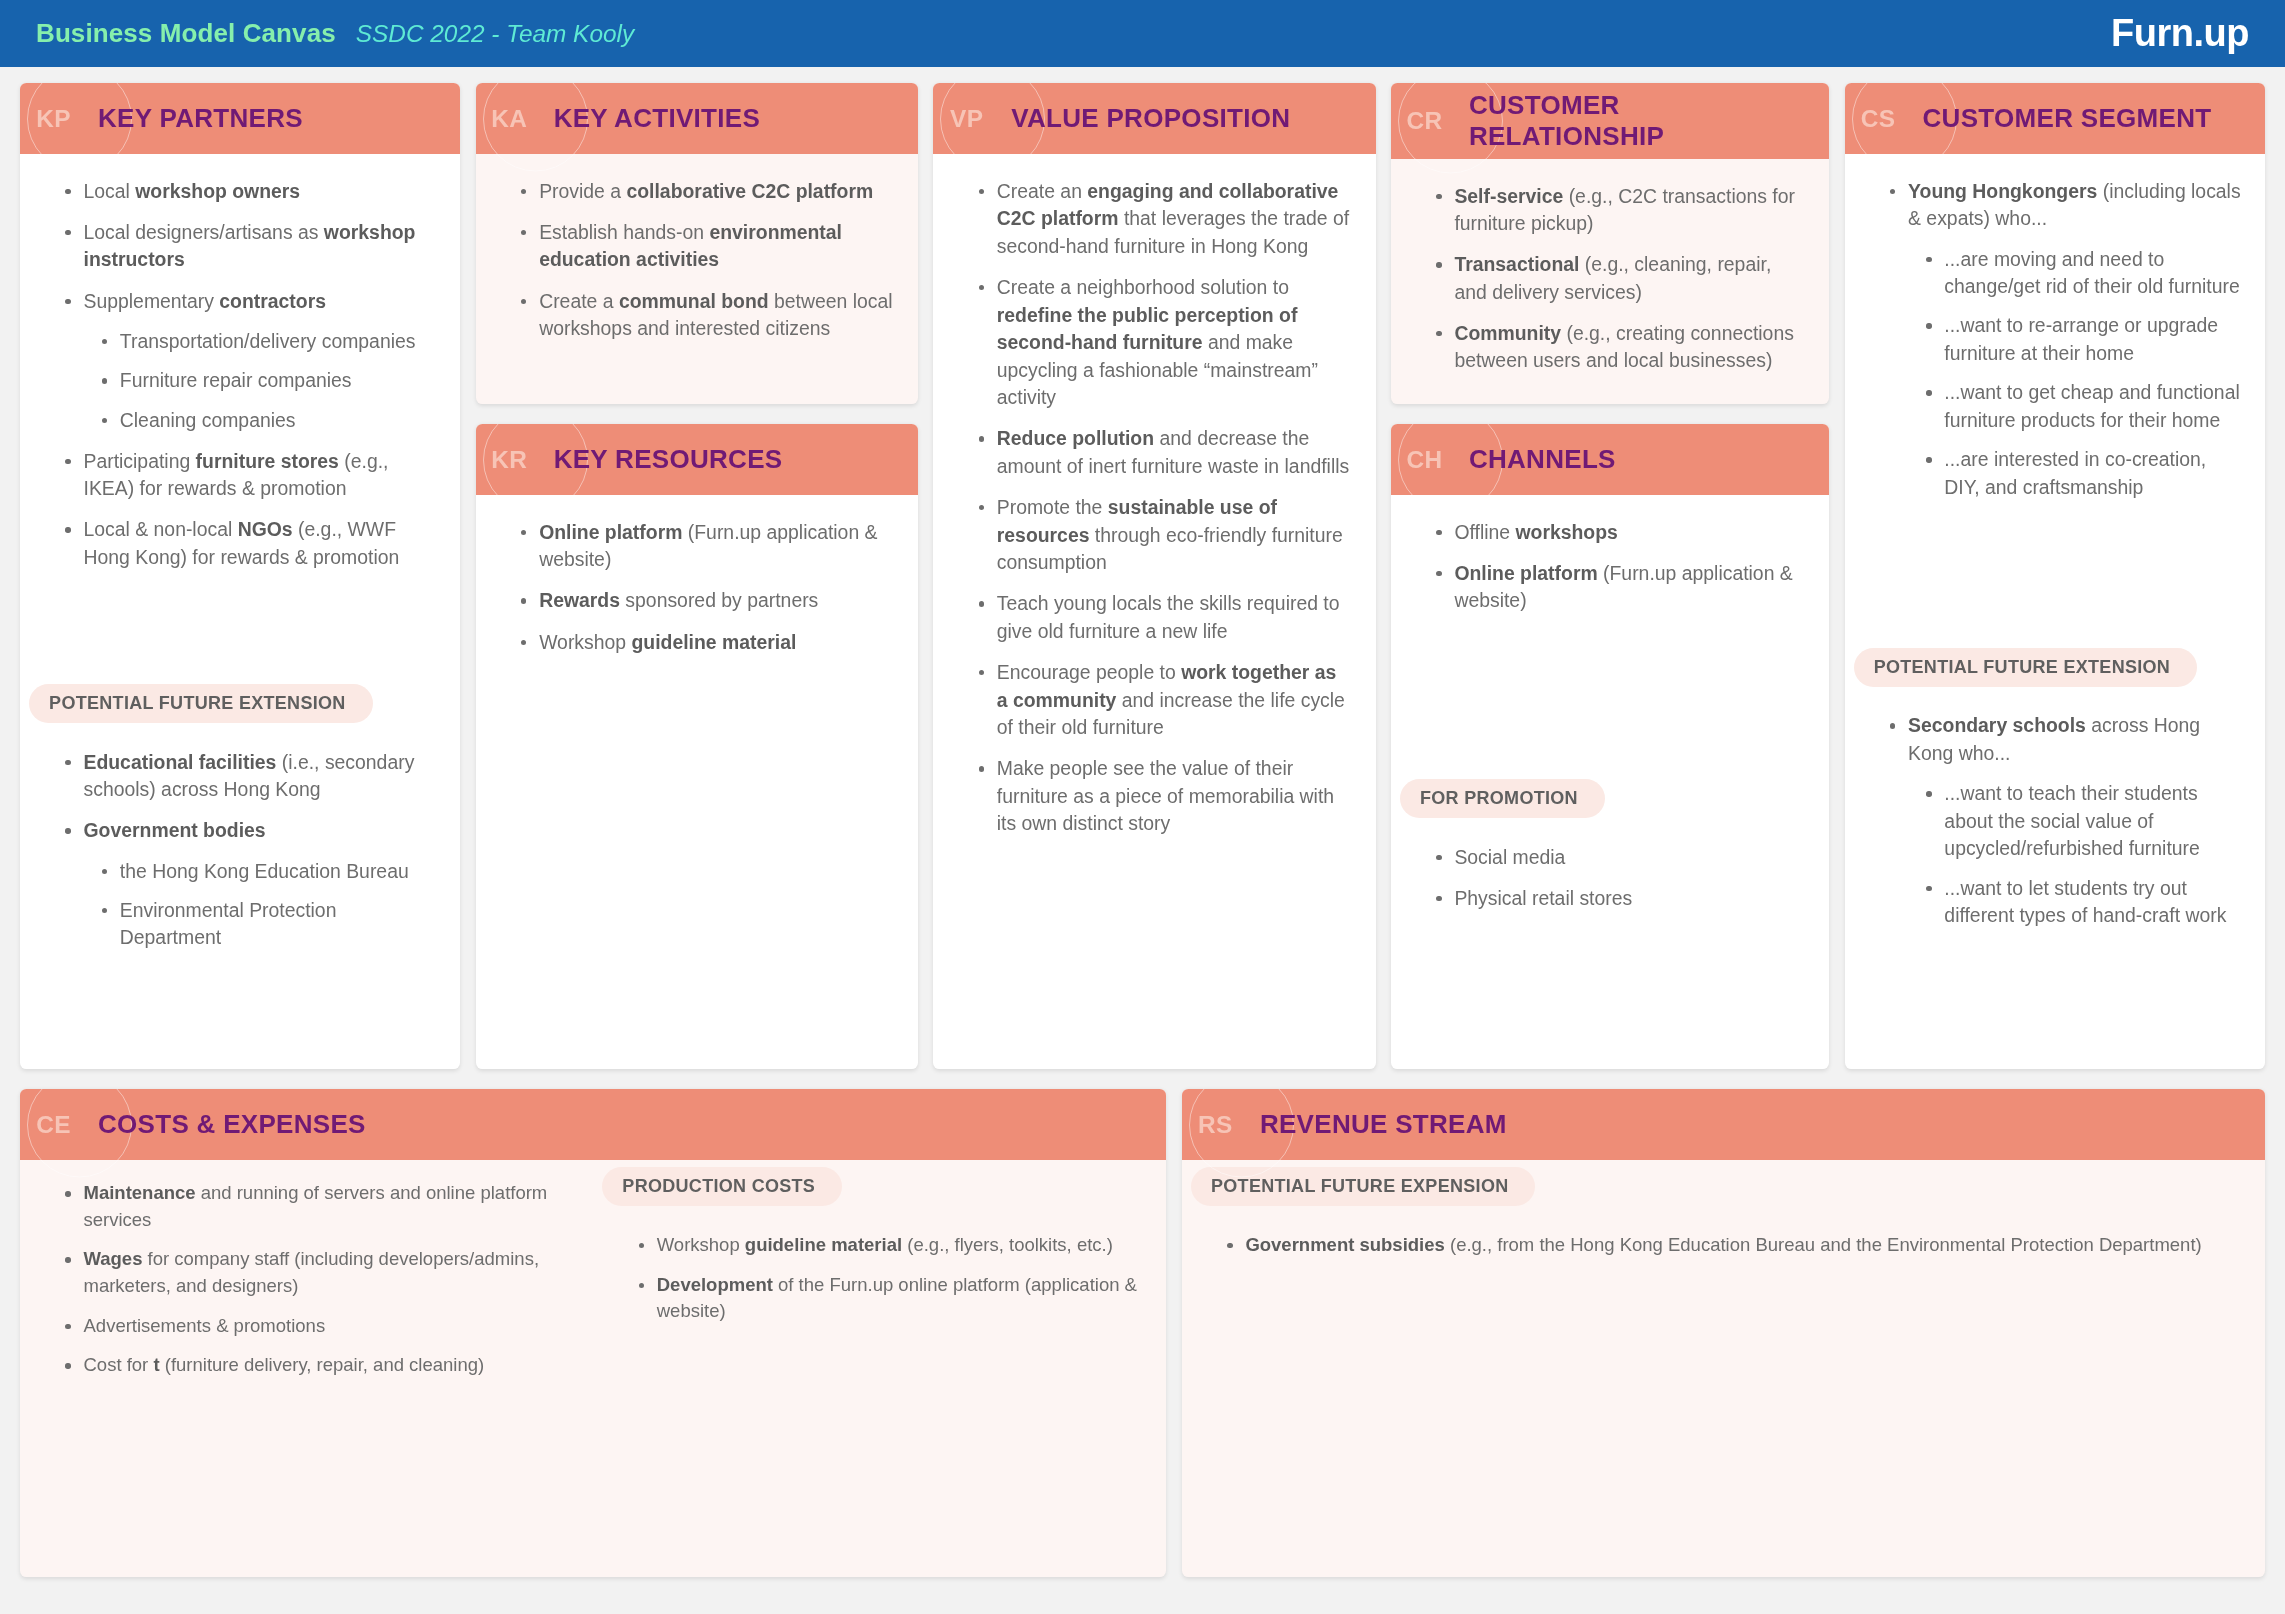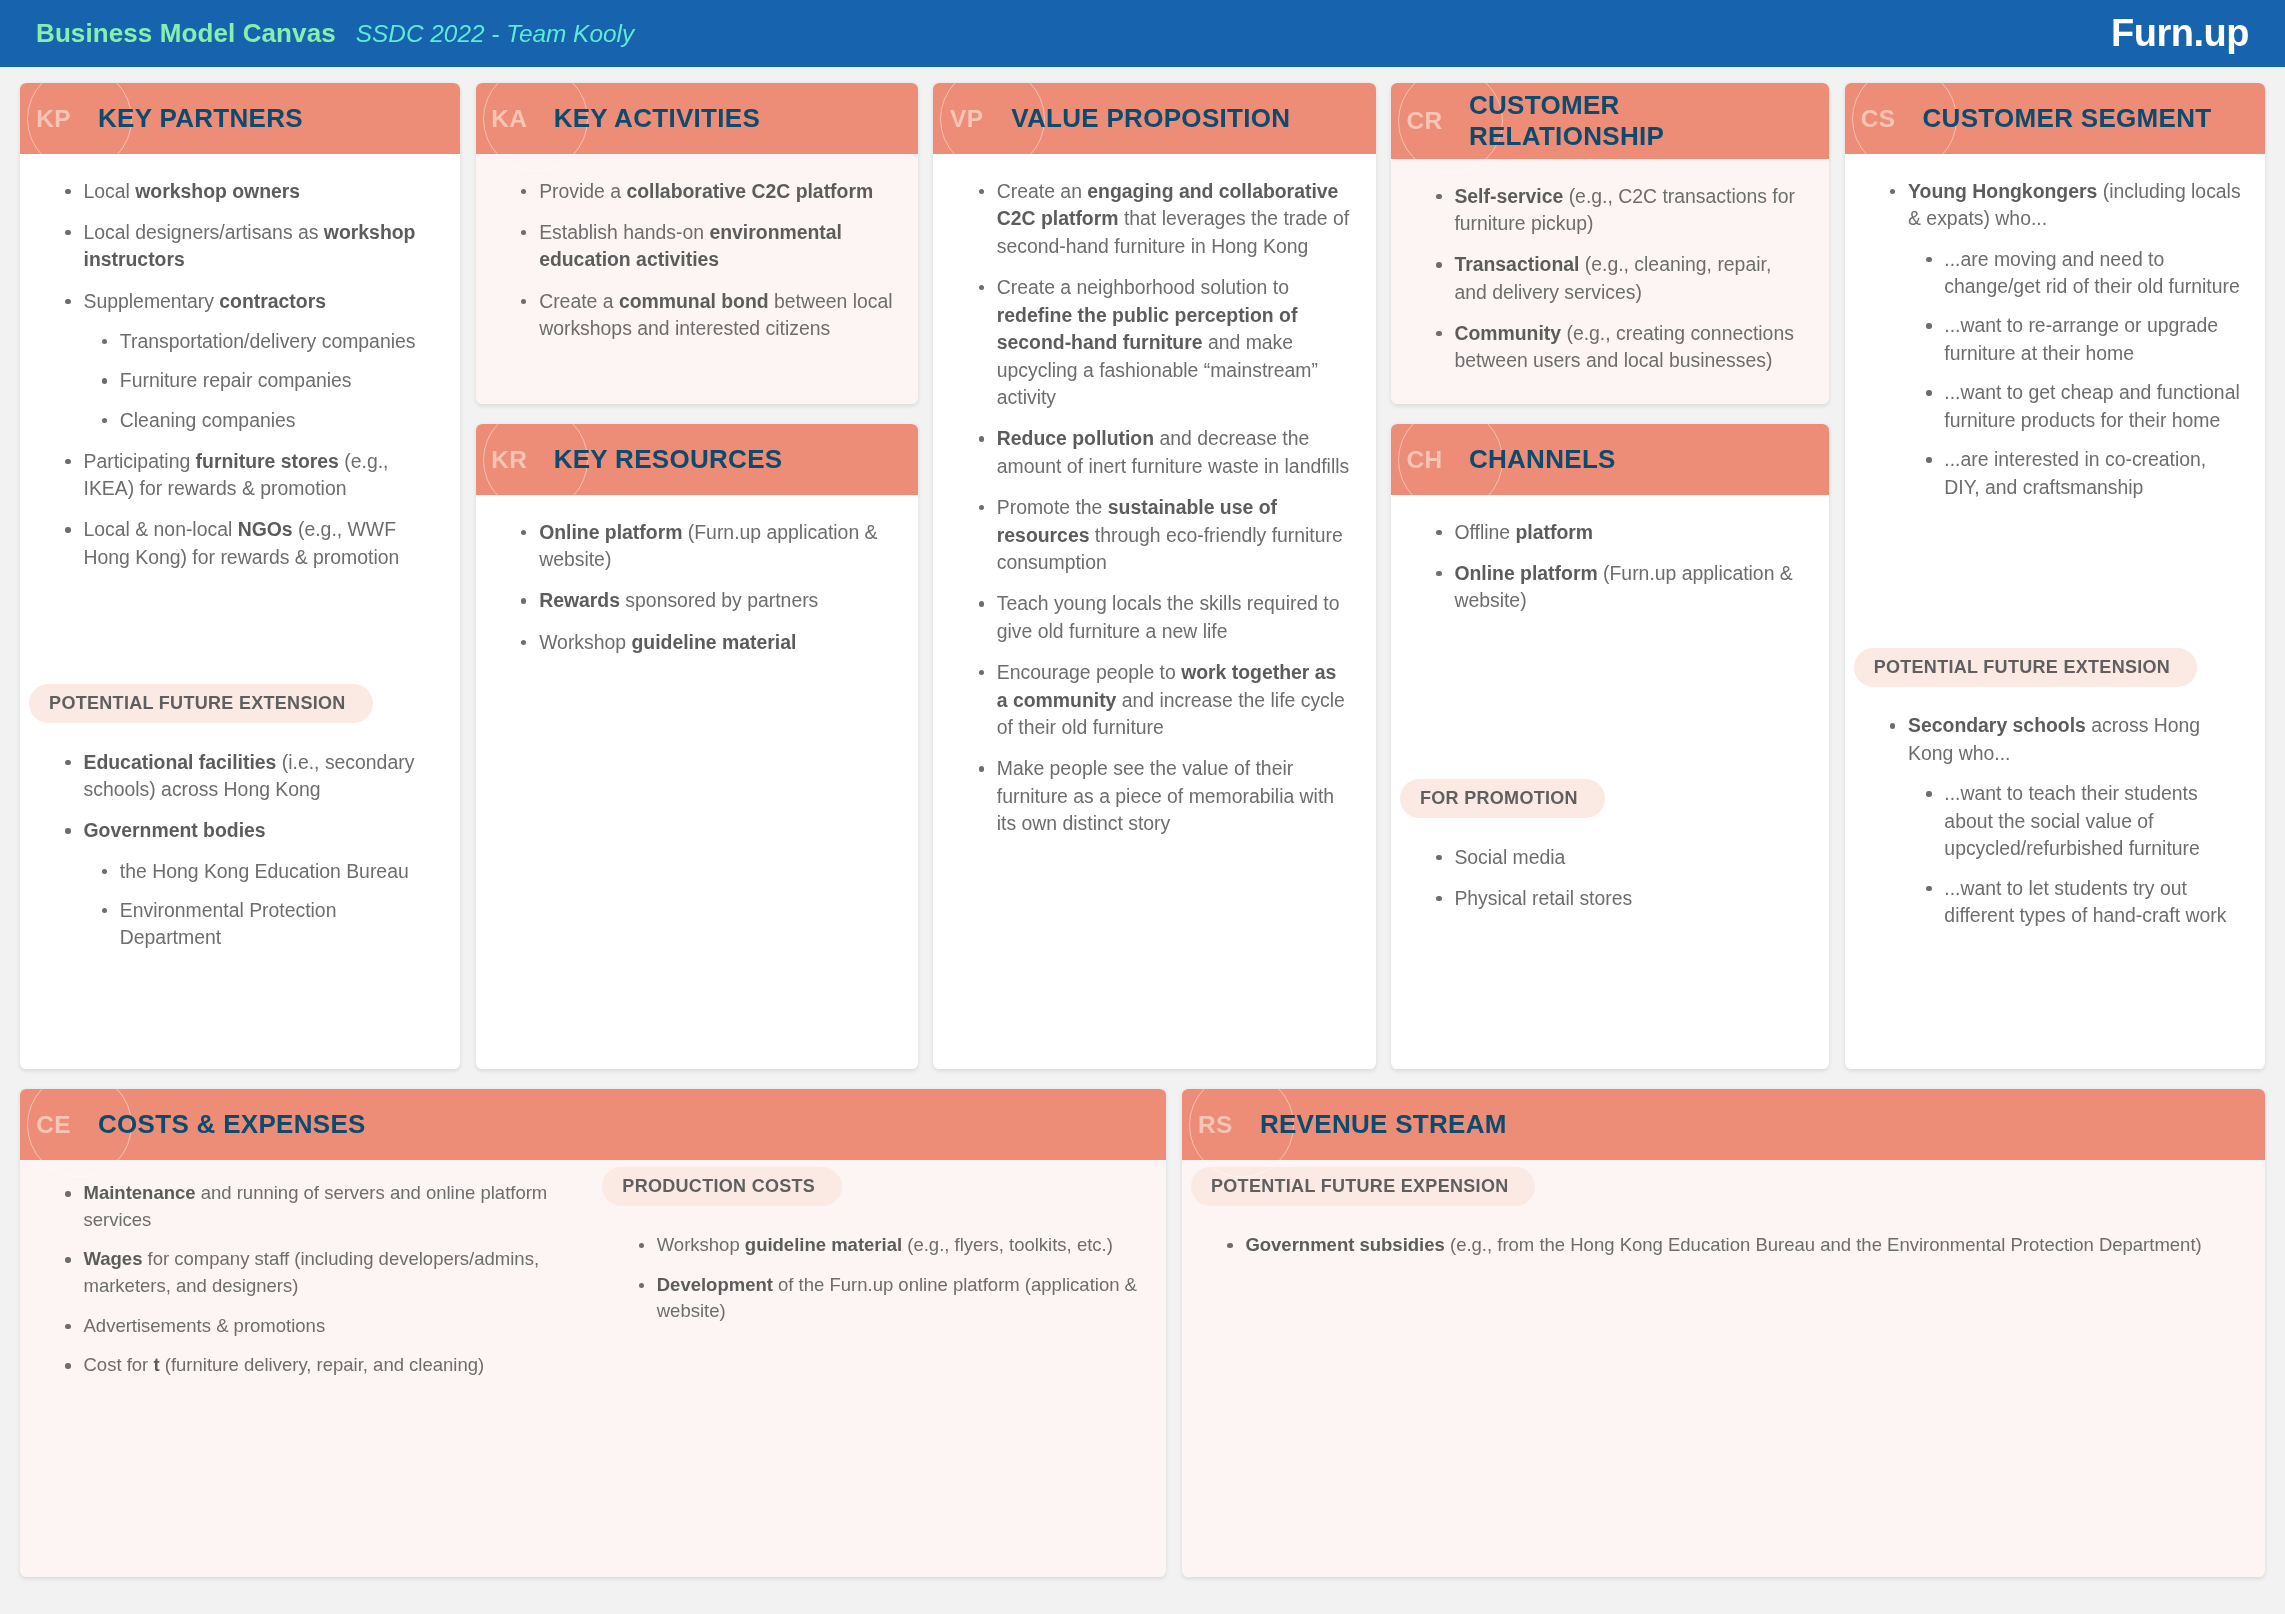--- a/index.html
+++ b/index.html
@@ -102,21 +102,21 @@
     left: 7.2px;
     top: 50%;
     transform: translateY(-50%);
     width: 105px;
     height: 105px;
     border: 1.8px solid rgba(255,255,255,0.45);
     border-radius: 50%;
     pointer-events: none;
   }
   .head-title {
-    color: #0c4a6e;
+    color: #701a75;
     font-size: 26px;
     font-weight: 700;
     letter-spacing: 0.3px;
     line-height: 1.18;
     padding-left: 11px;
     padding-right: 12.7px;
     z-index: 1;
   }
 
   .card-body {
@@ -306,21 +306,21 @@
       </div>
 
       <div class="card grow">
         <div class="card-head">
           <span class="head-arc"></span>
           <span class="head-code">CH</span>
           <span class="head-title">CHANNELS</span>
         </div>
         <div class="card-body">
           <ul class="bl">
-            <li>Offline <b>platform</b></li>
+            <li>Offline <b>workshops</b></li>
             <li><b>Online platform</b> (Furn.up application &amp; website)</li>
           </ul>
         </div>
         <div class="pill-wrap">
           <span class="pill">FOR PROMOTION</span>
         </div>
         <div class="card-body pt-small">
           <ul class="bl">
             <li>Social media</li>
             <li>Physical retail stores</li>

